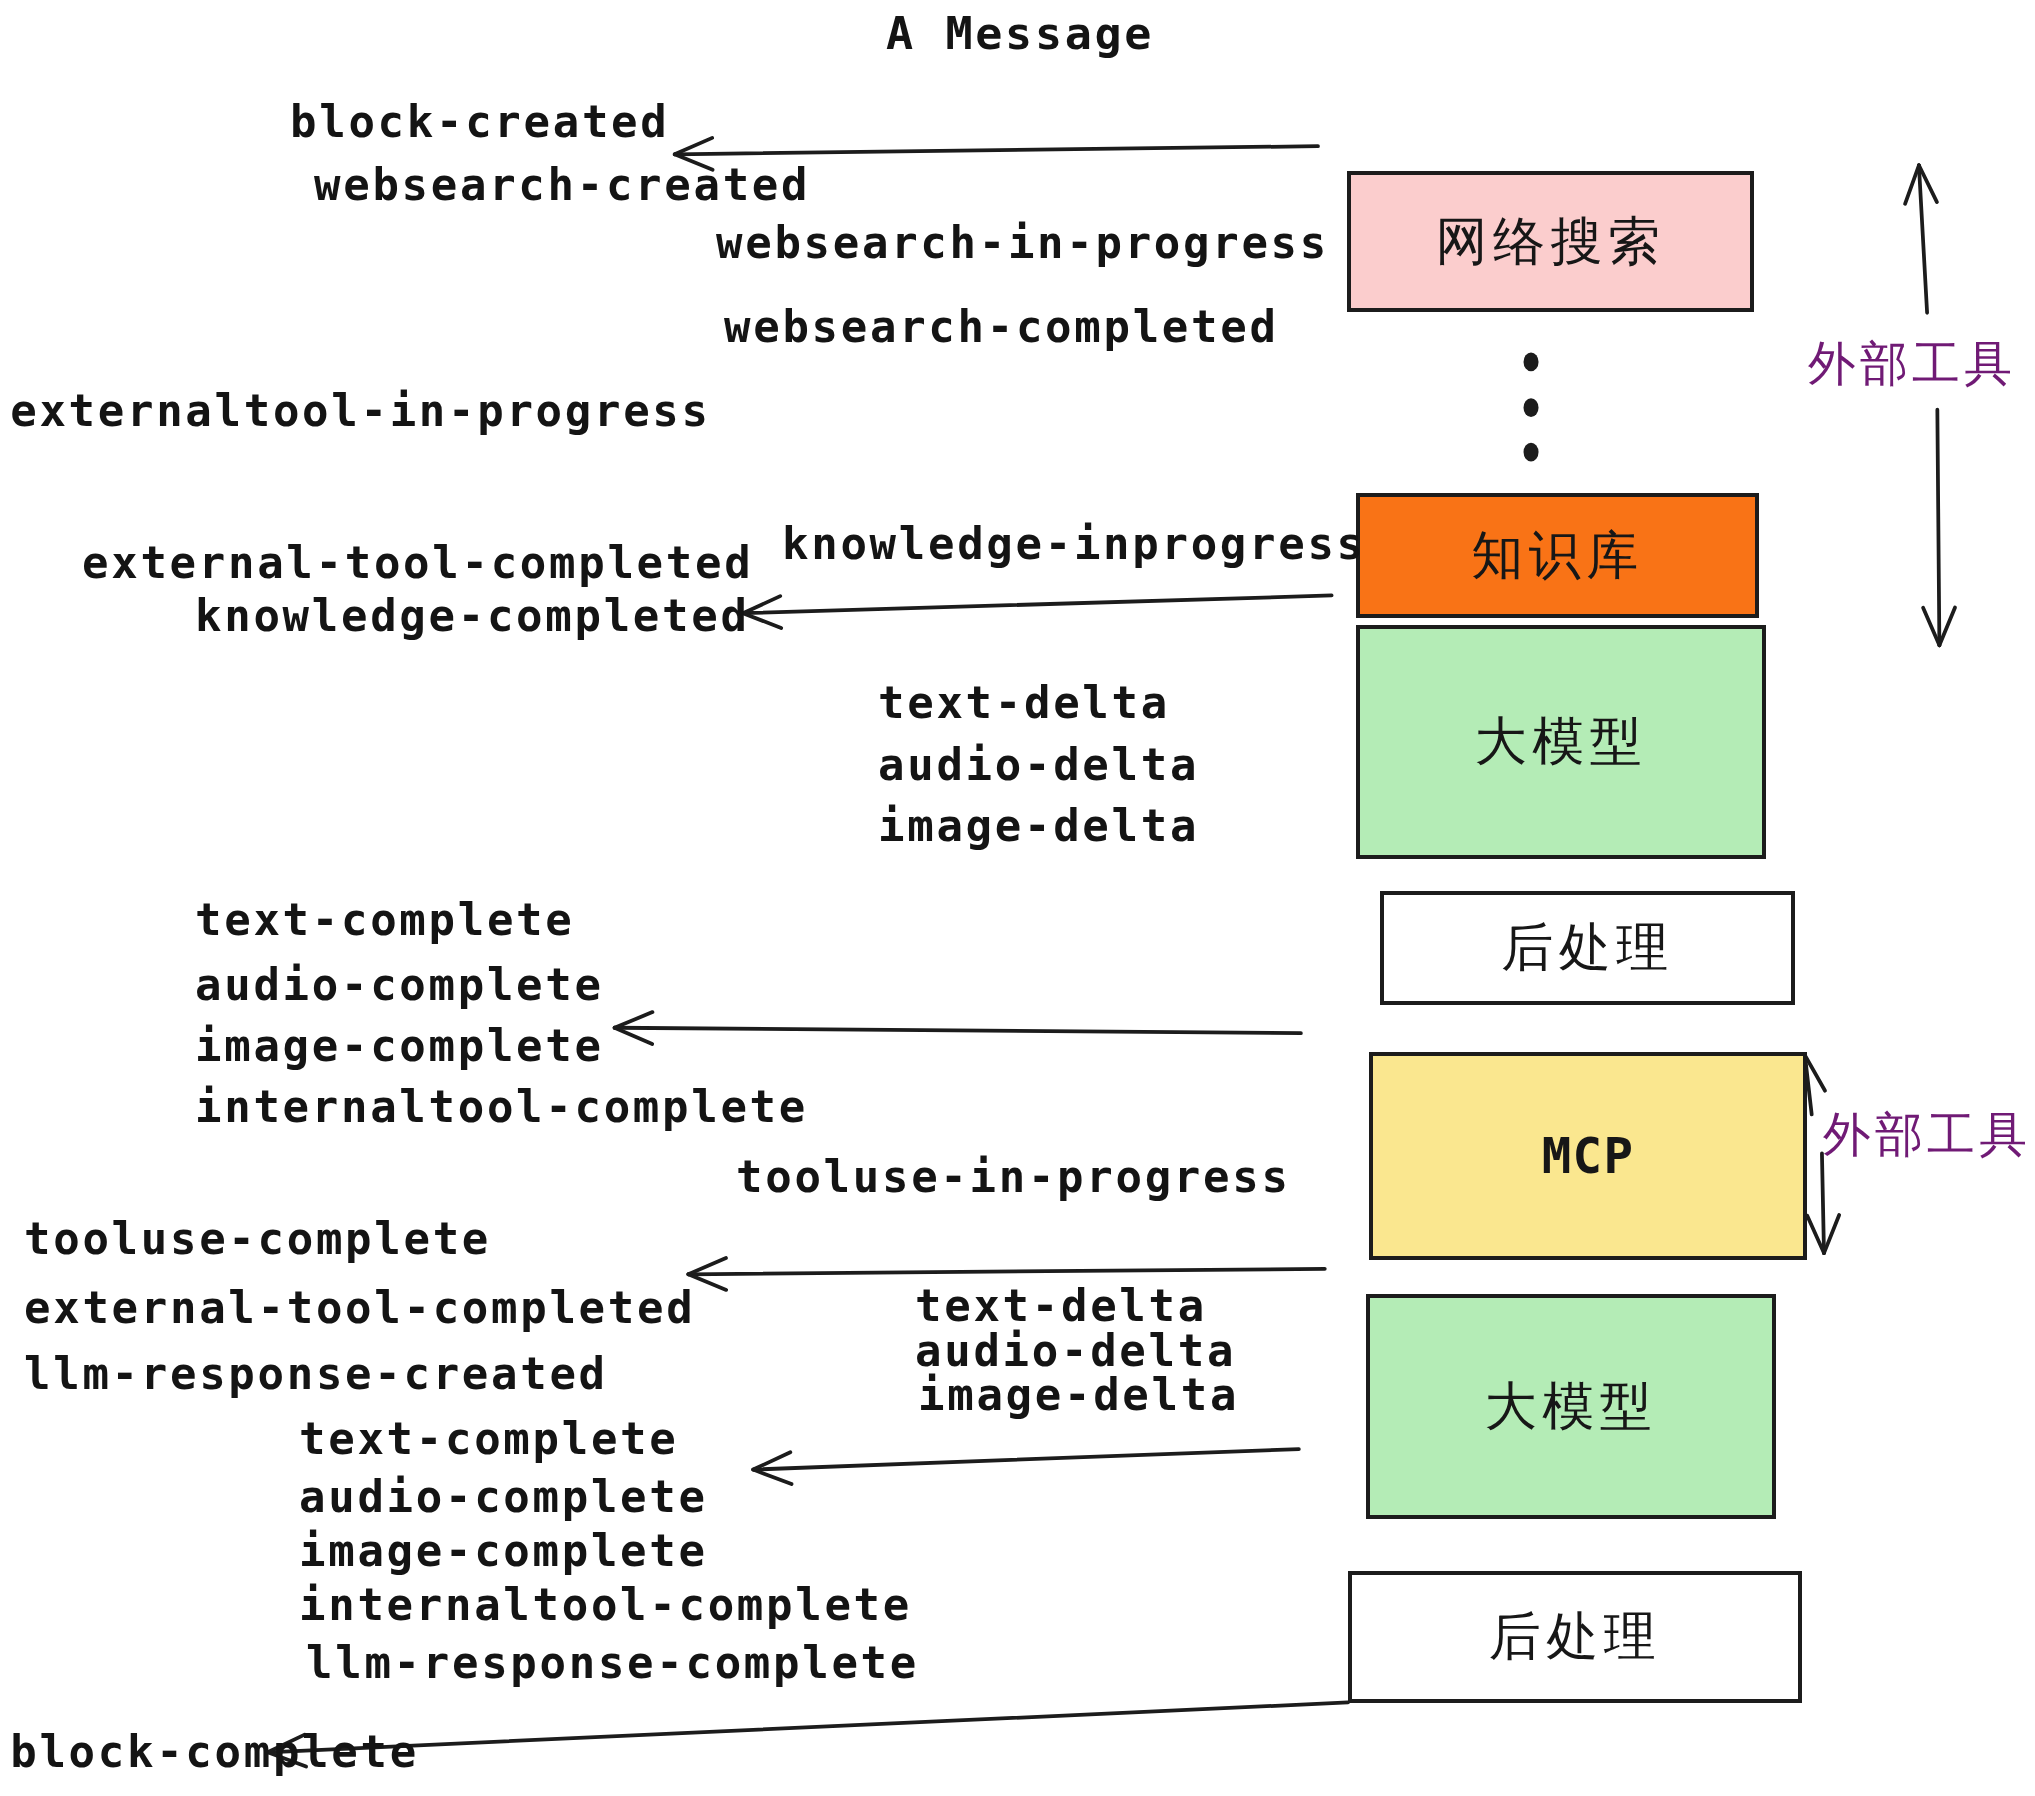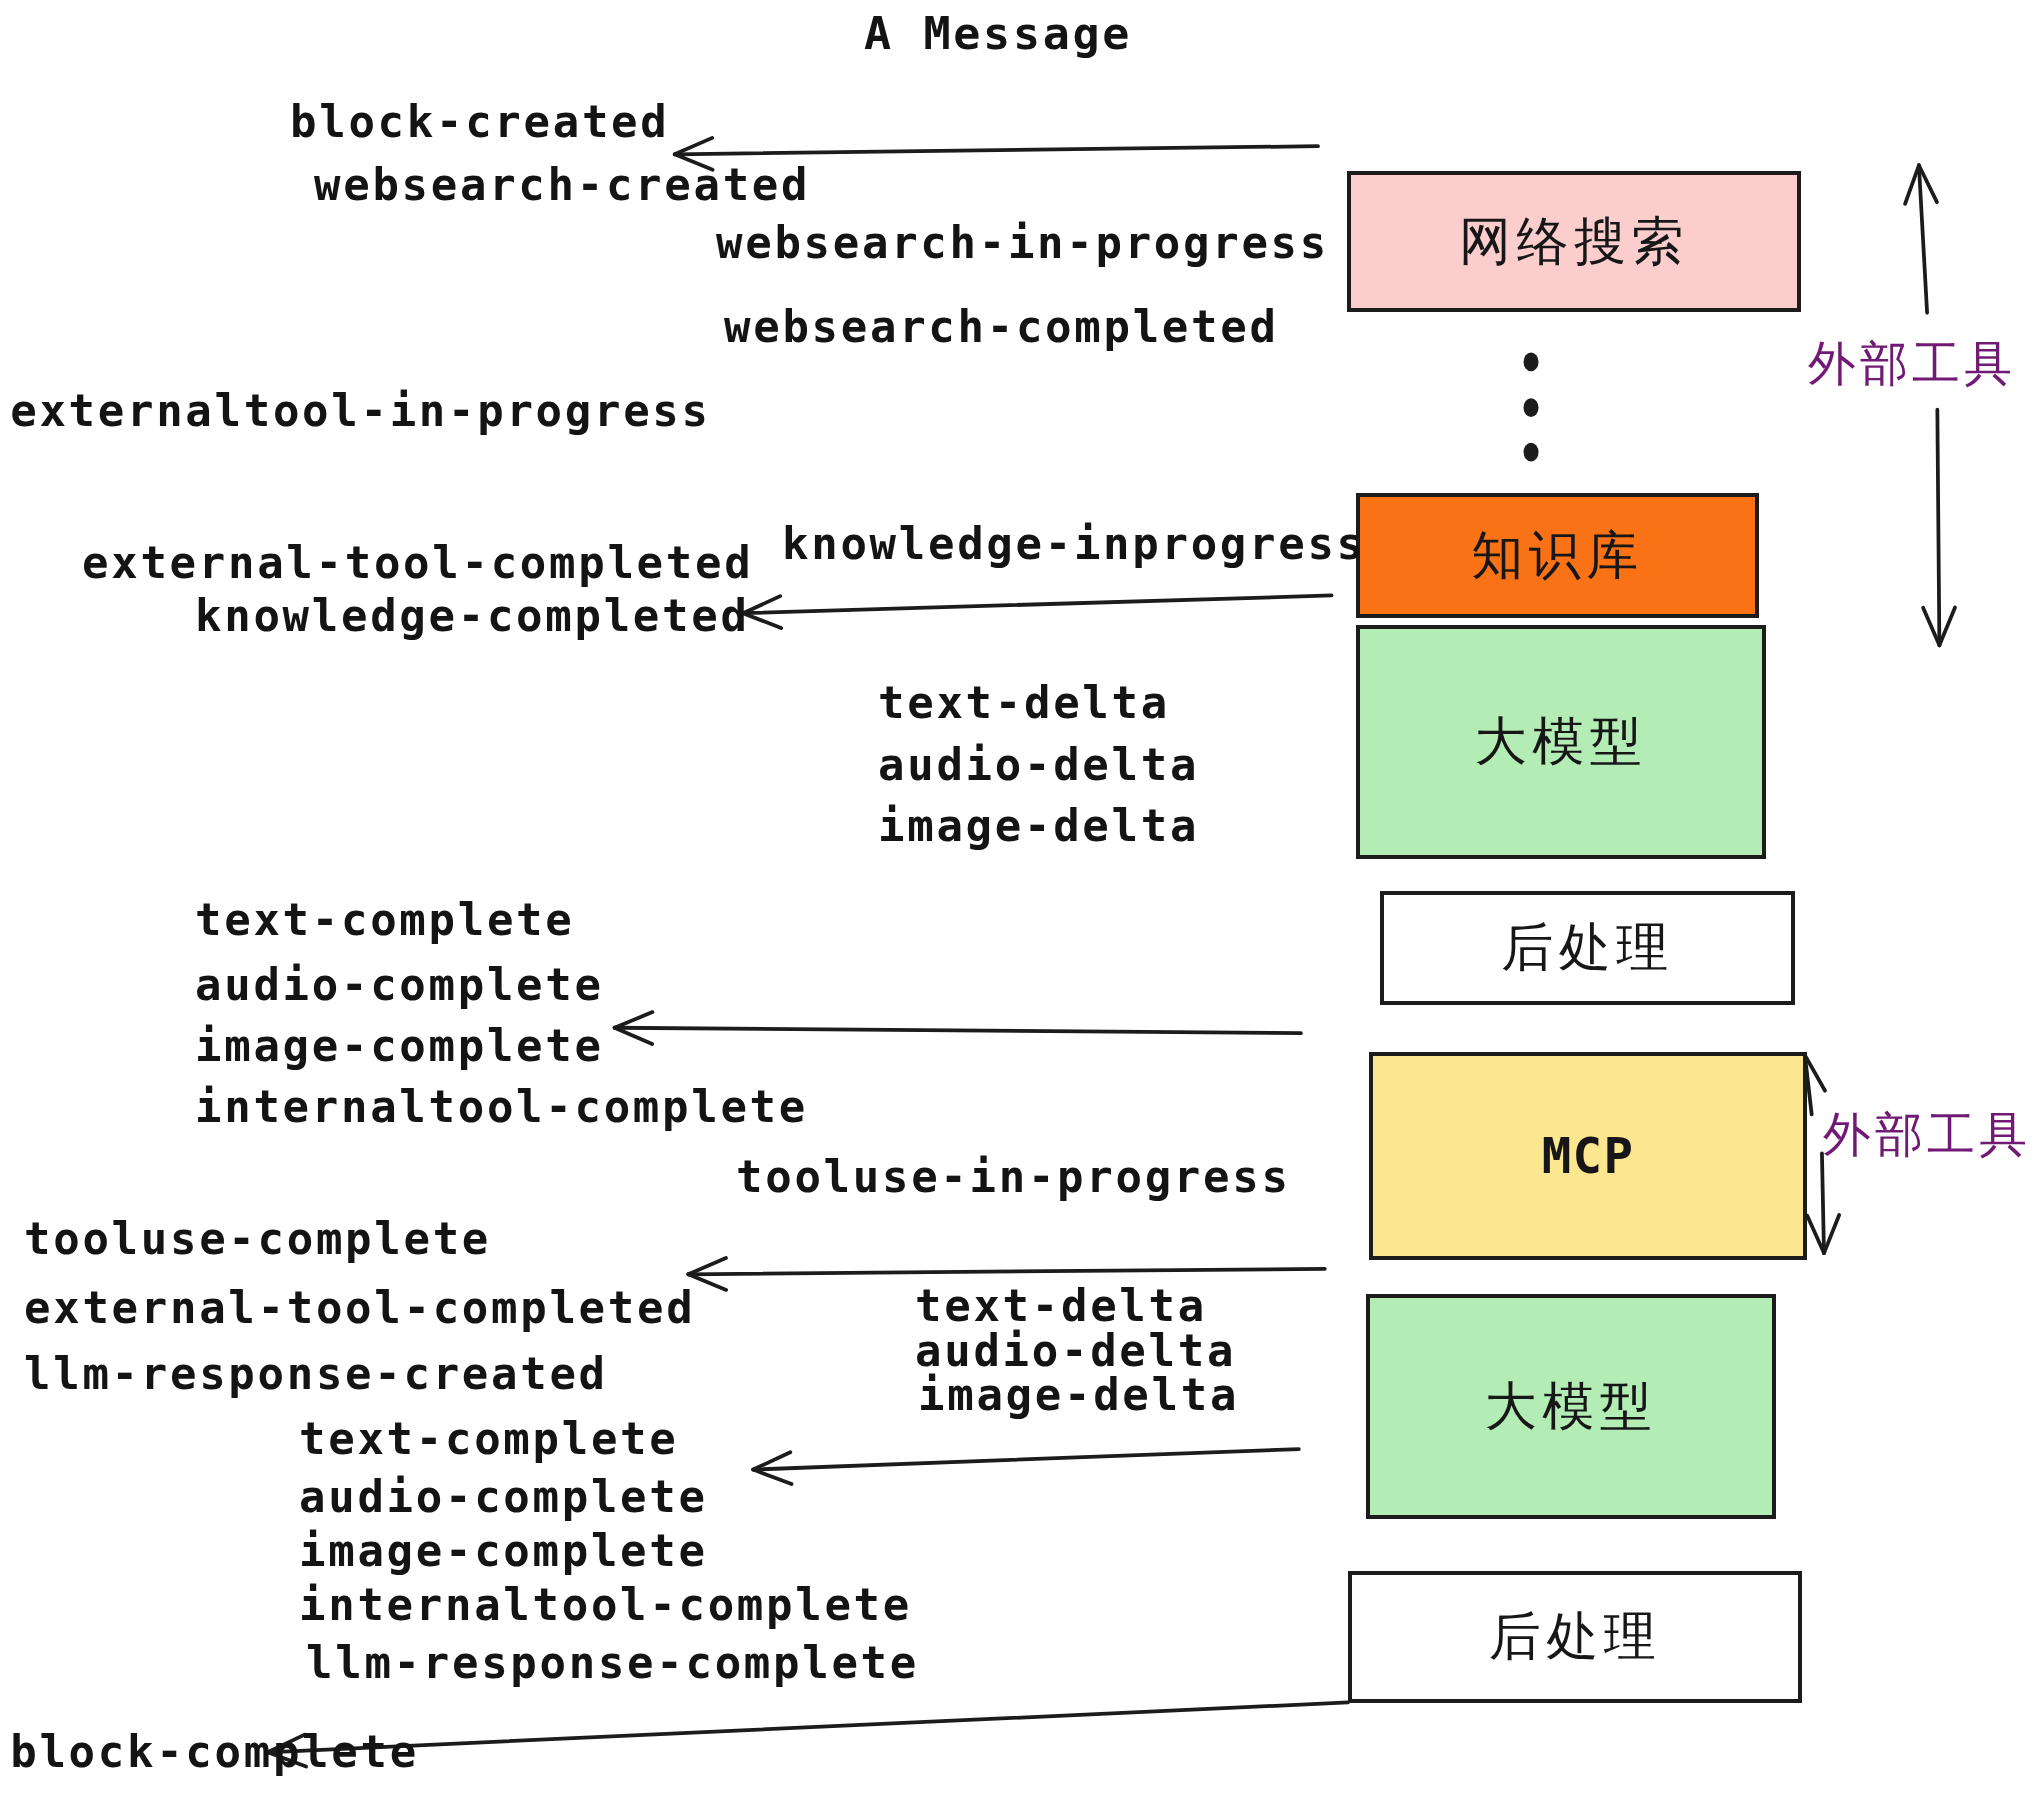--- a/index.html
+++ b/index.html
@@ -68,23 +68,23 @@
       <line x1="2653" y1="1632" x2="2643" y2="1545" stroke="#1C1C1C" stroke-width="5.5" stroke-linecap="round"></line>
       <line x1="2643" y1="1545" x2="2626.09832851204" y2="1602.5702484006547" stroke="#1C1C1C" stroke-width="5.5" stroke-linecap="round"></line>
       <line x1="2643" y1="1545" x2="2672.522860419965" y2="1597.2340953077899" stroke="#1C1C1C" stroke-width="5.5" stroke-linecap="round"></line>
       <line x1="2668" y1="1689" x2="2671" y2="1835" stroke="#1C1C1C" stroke-width="5.5" stroke-linecap="round"></line>
       <line x1="2671" y1="1835" x2="2693.22485451613" y2="1779.2679998408737" stroke="#1C1C1C" stroke-width="5.5" stroke-linecap="round"></line>
       <line x1="2671" y1="1835" x2="2646.5045154834897" y2="1780.2280068072978" stroke="#1C1C1C" stroke-width="5.5" stroke-linecap="round"></line>
       <ellipse cx="2242" cy="530" rx="11" ry="13.75" fill="#1C1C1C"></ellipse>
       <ellipse cx="2242" cy="597" rx="11" ry="13.75" fill="#1C1C1C"></ellipse>
       <ellipse cx="2242" cy="662" rx="11" ry="13.75" fill="#1C1C1C"></ellipse>
     </svg>
-  <div class="title" style="left: 998px; top: 33px;">A Message</div>
+  <div class="title" style="left: 1020px; top: 33px;">A Message</div>
   <div id="boxes-layer">
-      <div class="box" style="left: 1347px; top: 171px; width: 454px; height: 141px; background: rgb(251, 205, 205);">
+      <div class="box" style="left: 1347px; top: 171px; width: 407px; height: 141px; background: rgb(251, 205, 205);">
         <span class="box-label">网络搜索</span>
       </div>
       <div class="box" style="left: 1356px; top: 493px; width: 403px; height: 125px; background: #f97316;">
         <span class="box-label">知识库</span>
       </div>
       <div class="box" style="left: 1356px; top: 625px; width: 410px; height: 234px; background: rgb(180, 236, 182);">
         <span class="box-label">大模型</span>
       </div>
       <div class="box" style="left: 1380px; top: 891px; width: 415px; height: 114px; background: rgb(255, 255, 255);">
         <span class="box-label">后处理</span>

